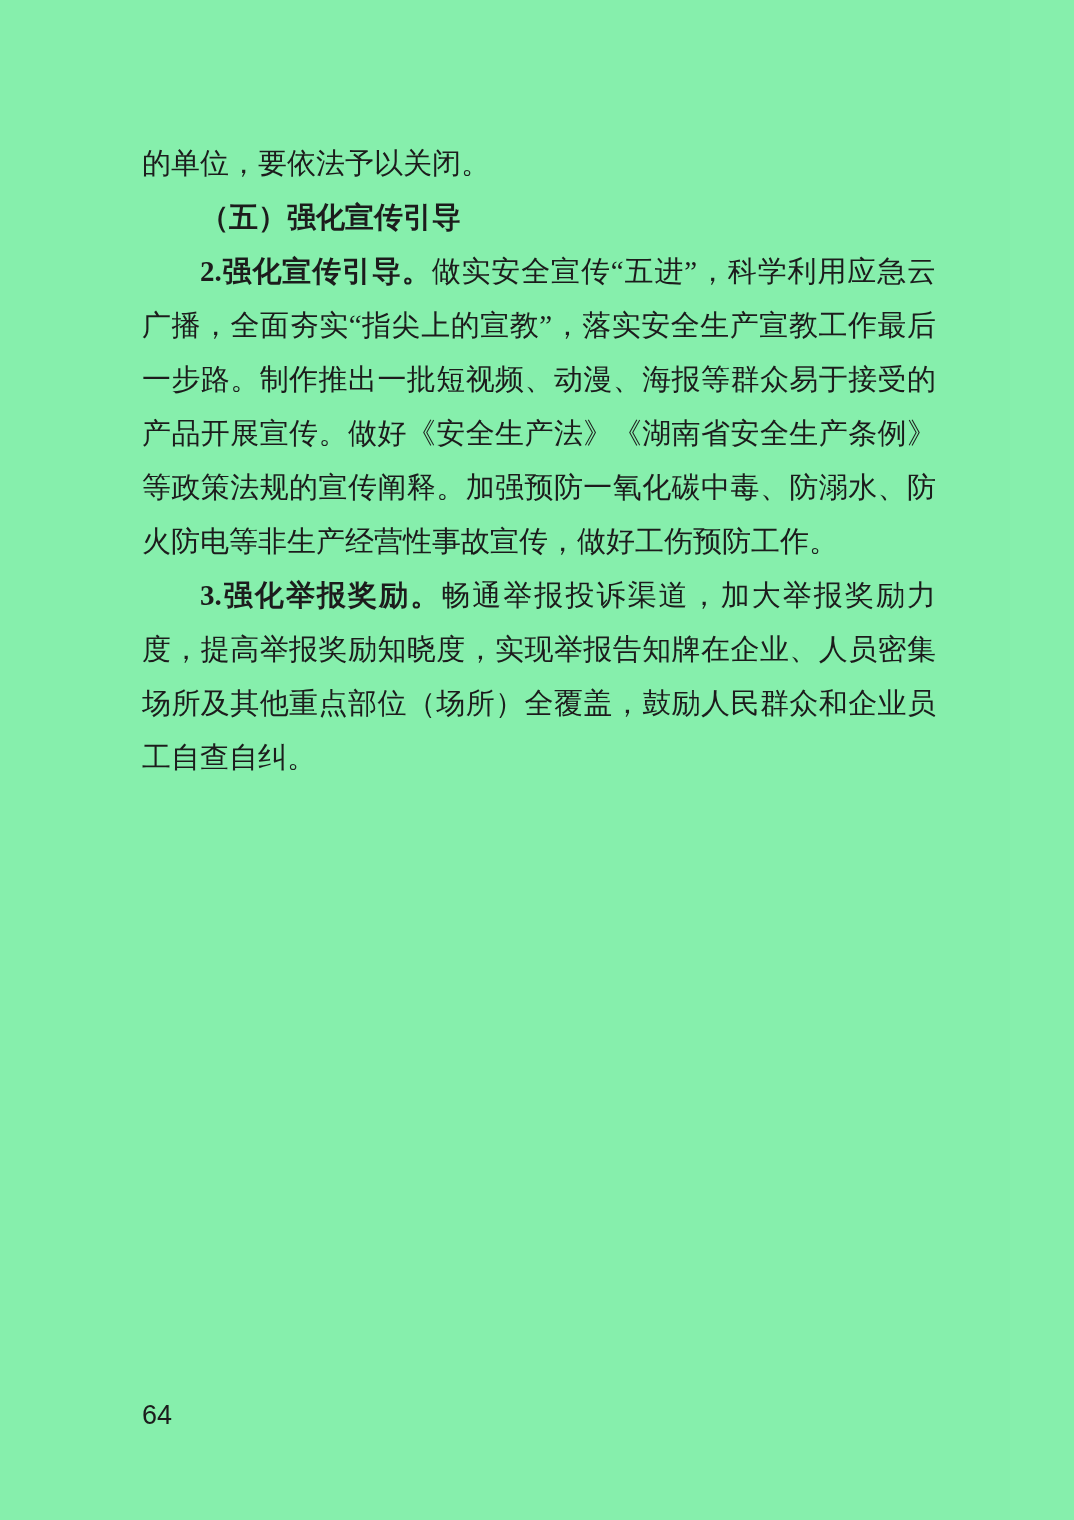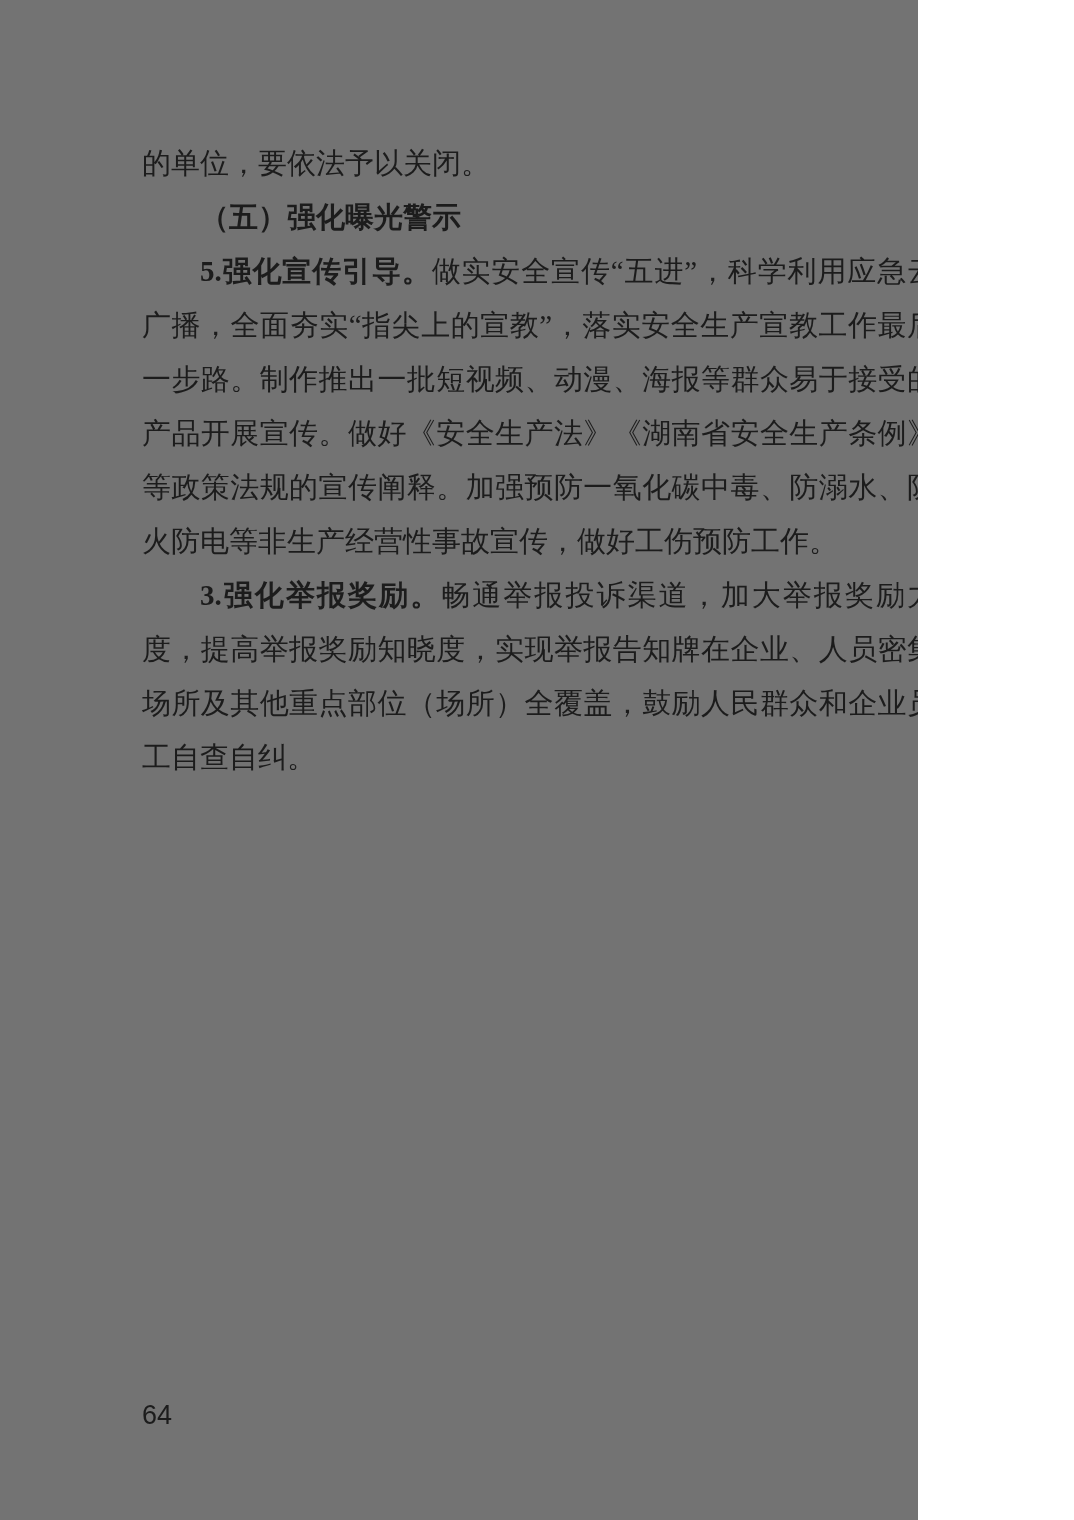--- a/index.html
+++ b/index.html
@@ -2,23 +2,23 @@
 <html><head>
 <meta charset="utf-8">
 <style>
   html, body {
     margin: 0;
     padding: 0;
     background: #ffffff;
   }
   .doc-page {
     position: relative;
-    width: 918px;
+    width: 1074px;
     height: 1520px;
-    background: #737373;
+    background: #86efac;
     overflow: hidden;
     font-family: "Liberation Serif", "DejaVu Serif", serif;
     color: #1c1c1c;
   }
   .text-block {
     position: absolute;
     left: 142px;
     top: 136px;
     width: 794px;
   }
@@ -48,23 +48,23 @@
 </style>
 </head>
 <body>
 
 <div class="doc-page">
   <main class="text-block">
 
     <p class="para"><span>的单位，要依法予以关闭。</span></p>
 
 
-    <p class="para indent"><b class="lead">（五）强化曝光警示</b></p>
+    <p class="para indent"><b class="lead">（五）强化宣传引导</b></p>
 
-    <p class="para indent"><b class="lead">5.强化宣传引导。</b><span>做实安全宣传“五进”，科学利用应急云广播，全面夯实“指尖上的宣教”，落实安全生产宣教工作最后一步路。制作推出一批短视频、动漫、海报等群众易于接受的产品开展宣传。做好《安全生产法》《湖南省安全生产条例》等政策法规的宣传阐释。加强预防一氧化碳中毒、防溺水、防火防电等非生产经营性事故宣传，做好工伤预防工作。</span></p>
+    <p class="para indent"><b class="lead">2.强化宣传引导。</b><span>做实安全宣传“五进”，科学利用应急云广播，全面夯实“指尖上的宣教”，落实安全生产宣教工作最后一步路。制作推出一批短视频、动漫、海报等群众易于接受的产品开展宣传。做好《安全生产法》《湖南省安全生产条例》等政策法规的宣传阐释。加强预防一氧化碳中毒、防溺水、防火防电等非生产经营性事故宣传，做好工伤预防工作。</span></p>
 
 
     <p class="para indent"><b class="lead">3.强化举报奖励。</b><span>畅通举报投诉渠道，加大举报奖励力度，提高举报奖励知晓度，实现举报告知牌在企业、人员密集场所及其他重点部位（场所）全覆盖，鼓励人民群众和企业员工自查自纠。</span></p>
 
   </main>
 
   <footer class="page-footer"><span>64</span></footer>
 </div>
 
 </body></html>

